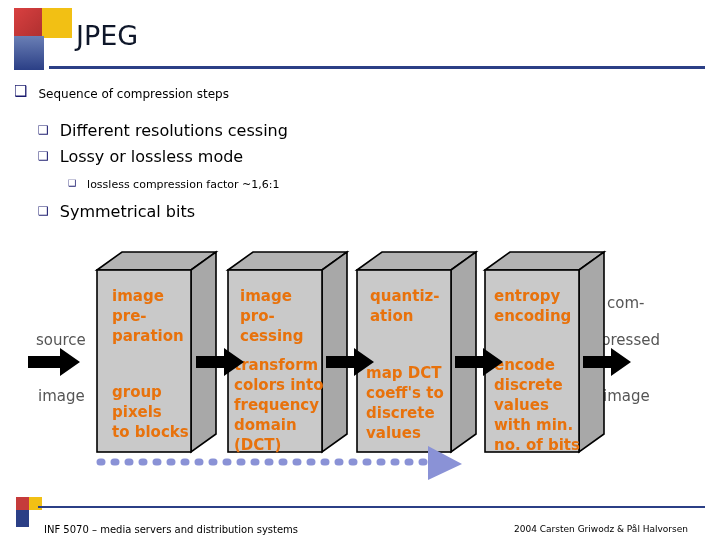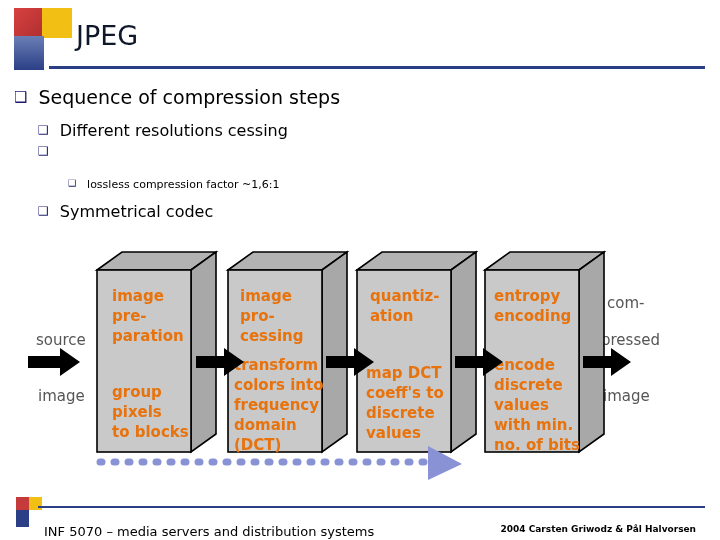--- a/index.html
+++ b/index.html
@@ -76,21 +76,21 @@
     font-family: "DejaVu Sans", sans-serif;
     line-height: 1;
     display: inline-block;
   }
   .btext {
     color: #000000;
   }
 
   .lvl1 { left: 14px; top: 86px; }
   .lvl1 .bmark { font-size: 15px; margin-right: 11px; position: relative; top: -2px; }
-  .lvl1 .btext { font-size: 19px; }
+  .lvl1 .btext { font-size: 12px; }
 
   .lvl2a { left: 38px; top: 121px; }
   .lvl2b { left: 38px; top: 147px; }
   .lvl2c { left: 38px; top: 202px; }
   .lvl2 .bmark { font-size: 12px; margin-right: 11px; position: relative; top: -2px; }
   .lvl2 .btext { font-size: 16px; }
 
   .lvl3 { left: 68px; top: 178px; }
   .lvl3 .bmark { font-size: 9px; margin-right: 11px; position: relative; top: -2px; }
   .lvl3 .btext { font-size: 11px; }
@@ -130,31 +130,30 @@
     left: 38px;
     top: 506px;
     width: 667px;
     height: 2px;
     background: #2b3f86;
   }
   .footer-left {
     position: absolute;
     left: 44px;
     top: 524px;
-    font-size: 13px;
+    font-size: 10px;
     color: #000;
   }
   .footer-right {
     position: absolute;
-    right: 24px;
+    right: 32px;
     top: 524px;
     font-size: 9px;
     color: #000;
     text-align: left;
-    font-weight: bold;
   }
 </style>
 </head>
 <body>
 
 <div class="deco">
   <div class="sq-red"></div>
   <div class="sq-yellow"></div>
   <div class="sq-blue"></div>
   <div class="sq-white"></div>
@@ -168,30 +167,31 @@
   <span class="btext">Sequence of compression steps</span>
 </div>
 
 <div class="bullet-row lvl2 lvl2a">
   <span class="bmark">❑</span>
   <span class="btext">Different resolutions cessing</span>
 </div>
 
 <div class="bullet-row lvl2 lvl2b">
   <span class="bmark">❑</span>
+  <span class="btext">Lossy or lossless mode</span>
 </div>
 
 <div class="bullet-row lvl3">
   <span class="bmark">❑</span>
   <span class="btext">lossless compression factor ~1,6:1</span>
 </div>
 
 <div class="bullet-row lvl2 lvl2c">
   <span class="bmark">❑</span>
-  <span class="btext">Symmetrical codec</span>
+  <span class="btext">Symmetrical bits</span>
 </div>
 
 <div class="diagram">
 <svg width="720" height="250" viewBox="0 0 720 250" xmlns="http://www.w3.org/2000/svg">
   <defs>
     <style type="text/css">
       .hd { font-family: "DejaVu Sans", sans-serif; font-size: 15px; font-weight: bold; fill: #e8720c; }
       .bd { font-family: "DejaVu Sans", sans-serif; font-size: 15px; font-weight: bold; fill: #e8720c; }
       .io { font-family: "DejaVu Sans", sans-serif; font-size: 15px; fill: #555555; }
       .box-face { fill: #c9c9c9; stroke: #000000; stroke-width: 1.6; }

